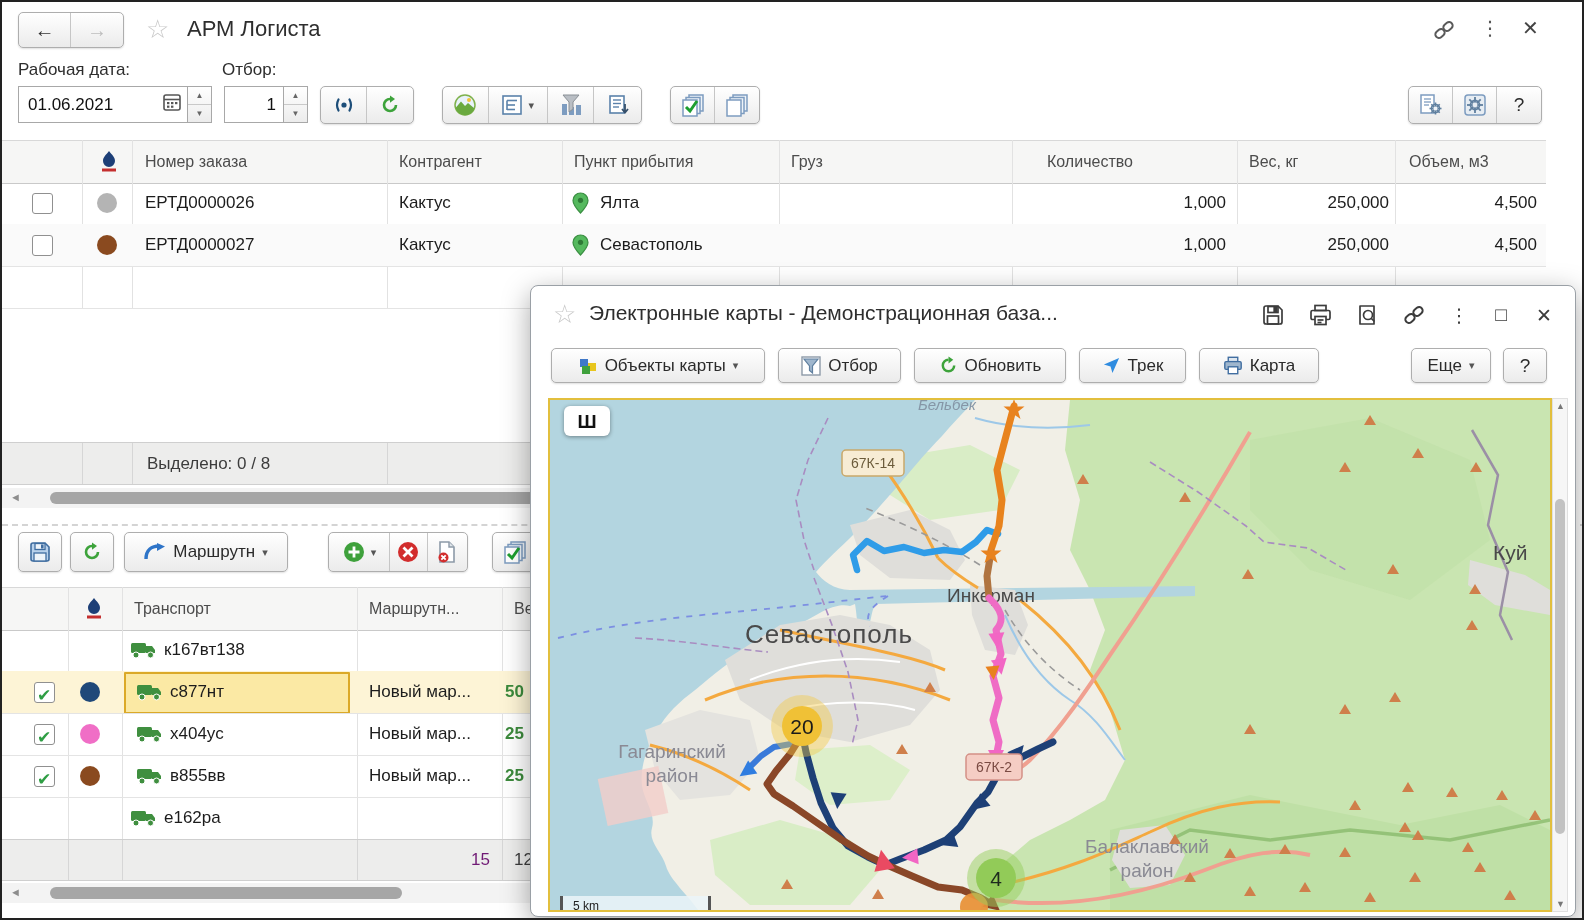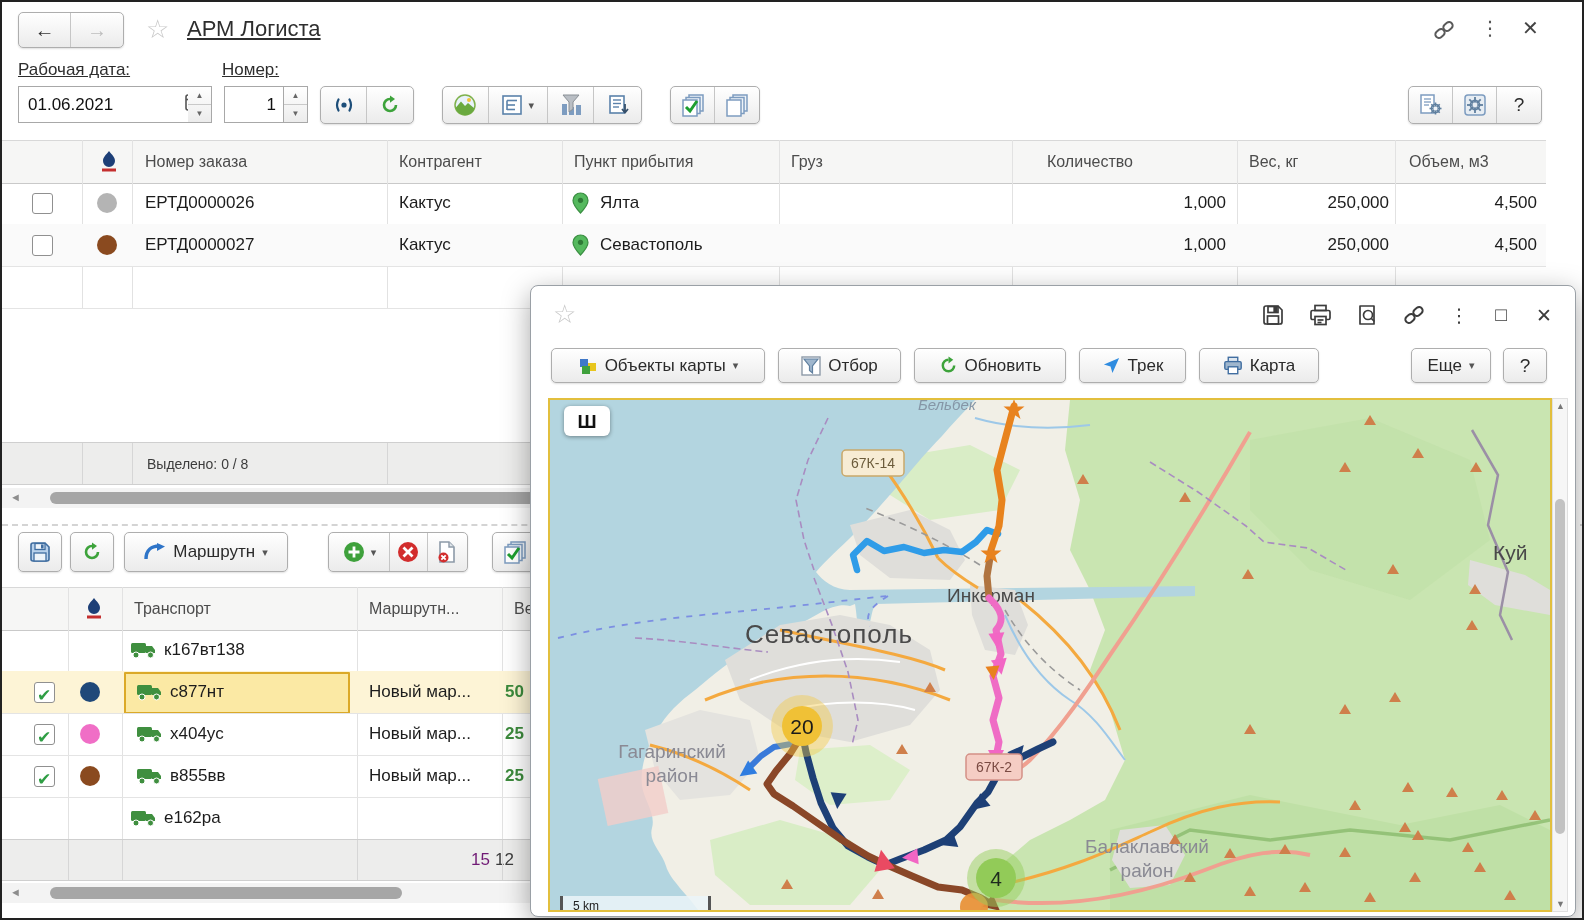--- a/index.html
+++ b/index.html
@@ -1,19 +1,19 @@
 <!DOCTYPE html>
 <html><head>
 <meta charset="utf-8">
 <style>
   html,body{margin:0;padding:0;background:#888;}
   .screen{position:relative;width:1584px;height:920px;background:#fff;overflow:hidden;
     font-family:"Liberation Sans",sans-serif;border:2px solid #222;box-sizing:border-box;}
   .abs{position:absolute;}
-  .nw{white-space:nowrap;text-decoration:underline;}
+  .nw{white-space:nowrap;}
   
   .btn,.grp{background:linear-gradient(#ffffff,#ebebeb);border:1px solid #aeaeae;border-radius:5px;
     box-shadow:0 1px 2px rgba(0,0,0,.13);box-sizing:border-box;}
   .btn{display:flex;align-items:center;justify-content:center;gap:7px;font-size:17px;color:#2b2b2b;}
   .grp{display:flex;align-items:stretch;}
   .grp>.gb{display:flex;align-items:center;justify-content:center;gap:5px;border-right:1px solid #c6c6c6;box-sizing:border-box;}
   .grp>.gb:last-child{border-right:none;}
   .caret{font-size:11px;color:#555;}
   
   .inp{background:#fff;border:1px solid #a8a8a8;box-sizing:border-box;display:flex;align-items:center;font-size:17px;color:#111;}
@@ -64,23 +64,23 @@
         <g fill="none" stroke="#5a5a5a" stroke-width="2">
           <rect x="3" y="12" width="10" height="7" rx="3.5" transform="rotate(-40 8 15.5)"></rect>
           <rect x="11" y="5" width="10" height="7" rx="3.5" transform="rotate(-40 16 8.5)"></rect>
         </g>
       </svg>
   </div>
   <div class="abs" style="left:1478px;top:14px;font-size:20px;color:#555">⋮</div>
   <div class="abs" style="left:1520px;top:14px;font-size:20px;color:#444">✕</div>
 
   <div class="abs nw" style="left:16px;top:58px;font-size:17px;color:#2d2d2d">Рабочая дата:</div>
-  <div class="abs nw" style="left:220px;top:58px;font-size:17px;color:#2d2d2d">Номер:</div>
-
-  <div class="abs inp" style="left:16px;top:84px;width:192px;height:37px">
+  <div class="abs nw" style="left:220px;top:58px;font-size:17px;color:#2d2d2d">Отбор:</div>
+
+  <div class="abs inp" style="left:16px;top:84px;width:170px;height:37px">
     <span style="padding-left:9px">01.06.2021</span>
     <span style="margin-left:auto;margin-right:6px">
       <svg width="18" height="18" viewBox="0 0 18 18">
           <rect x="1" y="2" width="16" height="15" rx="2" fill="none" stroke="#555" stroke-width="1.6"></rect>
           <line x1="1" y1="6.5" x2="17" y2="6.5" stroke="#555" stroke-width="1.6"></line>
           <g fill="#555">
             <rect x="4" y="9" width="2.4" height="2.2"></rect>
             <rect x="8" y="9" width="2.4" height="2.2"></rect>
             <rect x="12" y="9" width="2.4" height="2.2"></rect>
             <rect x="4" y="12.6" width="2.4" height="2.2"></rect>
@@ -268,21 +268,21 @@
     <span class="cell" style="left:598px">Севастополь</span>
     <span class="cell" style="left:1012px;width:212px;justify-content:flex-end">1,000</span>
     <span class="cell" style="left:1235px;width:152px;justify-content:flex-end">250,000</span>
     <span class="cell" style="left:1393px;width:142px;justify-content:flex-end">4,500</span>
   </div>
   <div class="hline" style="top:264px;width:1544px"></div>
 
   <div class="hline" style="top:306px;width:1544px"></div>
 
   <div class="abs tfoot" style="left:0;top:440px;width:1544px;height:41px">
-    <span class="cell" style="left:145px;font-size:14px;color:#3c3c3c">Выделено: 0 / 8</span>
+    <span class="cell" style="left:145px;font-size:17px;color:#3c3c3c">Выделено: 0 / 8</span>
     <div class="vline" style="left:80px;top:0;height:41px;background:#d6d6d6"></div>
     <div class="vline" style="left:130px;top:0;height:41px;background:#d6d6d6"></div>
     <div class="vline" style="left:385px;top:0;height:41px;background:#d6d6d6"></div>
     <div class="vline" style="left:560px;top:0;height:41px;background:#d6d6d6"></div>
     <div class="vline" style="left:777px;top:0;height:41px;background:#d6d6d6"></div>
   </div>
 
   <div class="abs scrtrack" style="left:0;top:486px;width:1544px;height:20px">
     <span class="scrarrow" style="left:8px">◄</span>
     <div class="scrthumb" style="left:48px;width:1105px"></div>
@@ -447,35 +447,36 @@
           <path d="M16,6 L22,6 L25,10 L25,13 L16,13 Z" fill="#3f8f3f"></path>
           <circle cx="6" cy="15" r="3" fill="#3f8f3f" stroke="#fff" stroke-width="1"></circle>
           <circle cx="20.5" cy="15" r="3" fill="#3f8f3f" stroke="#fff" stroke-width="1"></circle>
         </svg>
       </span>
     <span class="cell" style="left:162px">е162ра</span>
   </div>
 
   <div class="abs tfoot" style="left:0;top:837px;width:1544px;height:40px">
     <span class="cell" style="left:420px;width:68px;justify-content:flex-end;color:#701a75">15</span>
-    <span class="cell" style="left:493px;color:#3c3c3c">12</span>
+    <span class="cell" style="left:512px;color:#3c3c3c">12</span>
     <div class="vline" style="left:66px;top:0;height:40px;background:#d6d6d6"></div>
     <div class="vline" style="left:120px;top:0;height:40px;background:#d6d6d6"></div>
     <div class="vline" style="left:355px;top:0;height:40px;background:#d6d6d6"></div>
     <div class="vline" style="left:500px;top:0;height:40px;background:#d6d6d6"></div>
   </div>
 
   <div class="abs scrtrack" style="left:0;top:881px;width:1544px;height:20px">
     <span class="scrarrow" style="left:8px">◄</span>
     <div class="scrthumb" style="left:48px;width:352px"></div>
   </div>
 
   <div class="abs mapwin">
 
     <div class="abs" style="left:22px;top:13px;font-size:26px;color:#c9c9c9">☆</div>
+    <div class="abs nw" style="left:58px;top:15px;font-size:21px;color:#2e2e2e;max-width:660px;overflow:hidden">Электронные карты - Демонстрационная база...</div>
     <div class="wicon" style="left:729px">
       <svg width="22" height="22" viewBox="0 0 22 22" fill="none" stroke="#3c3c3c" stroke-width="1.7">
           <path d="M2,4 A2,2 0 0 1 4,2 L16,2 L20,6 L20,18 A2,2 0 0 1 18,20 L4,20 A2,2 0 0 1 2,18 Z"></path>
           <rect x="6" y="2.5" width="10" height="6"></rect>
           <rect x="12.2" y="3.8" width="2.4" height="3.4" fill="#3c3c3c"></rect>
           <rect x="5.5" y="12" width="11" height="8"></rect>
         </svg>
     </div>
     <div class="wicon" style="left:776px">
       <svg width="23" height="22" viewBox="0 0 23 22" fill="none" stroke="#3c3c3c" stroke-width="1.7">

